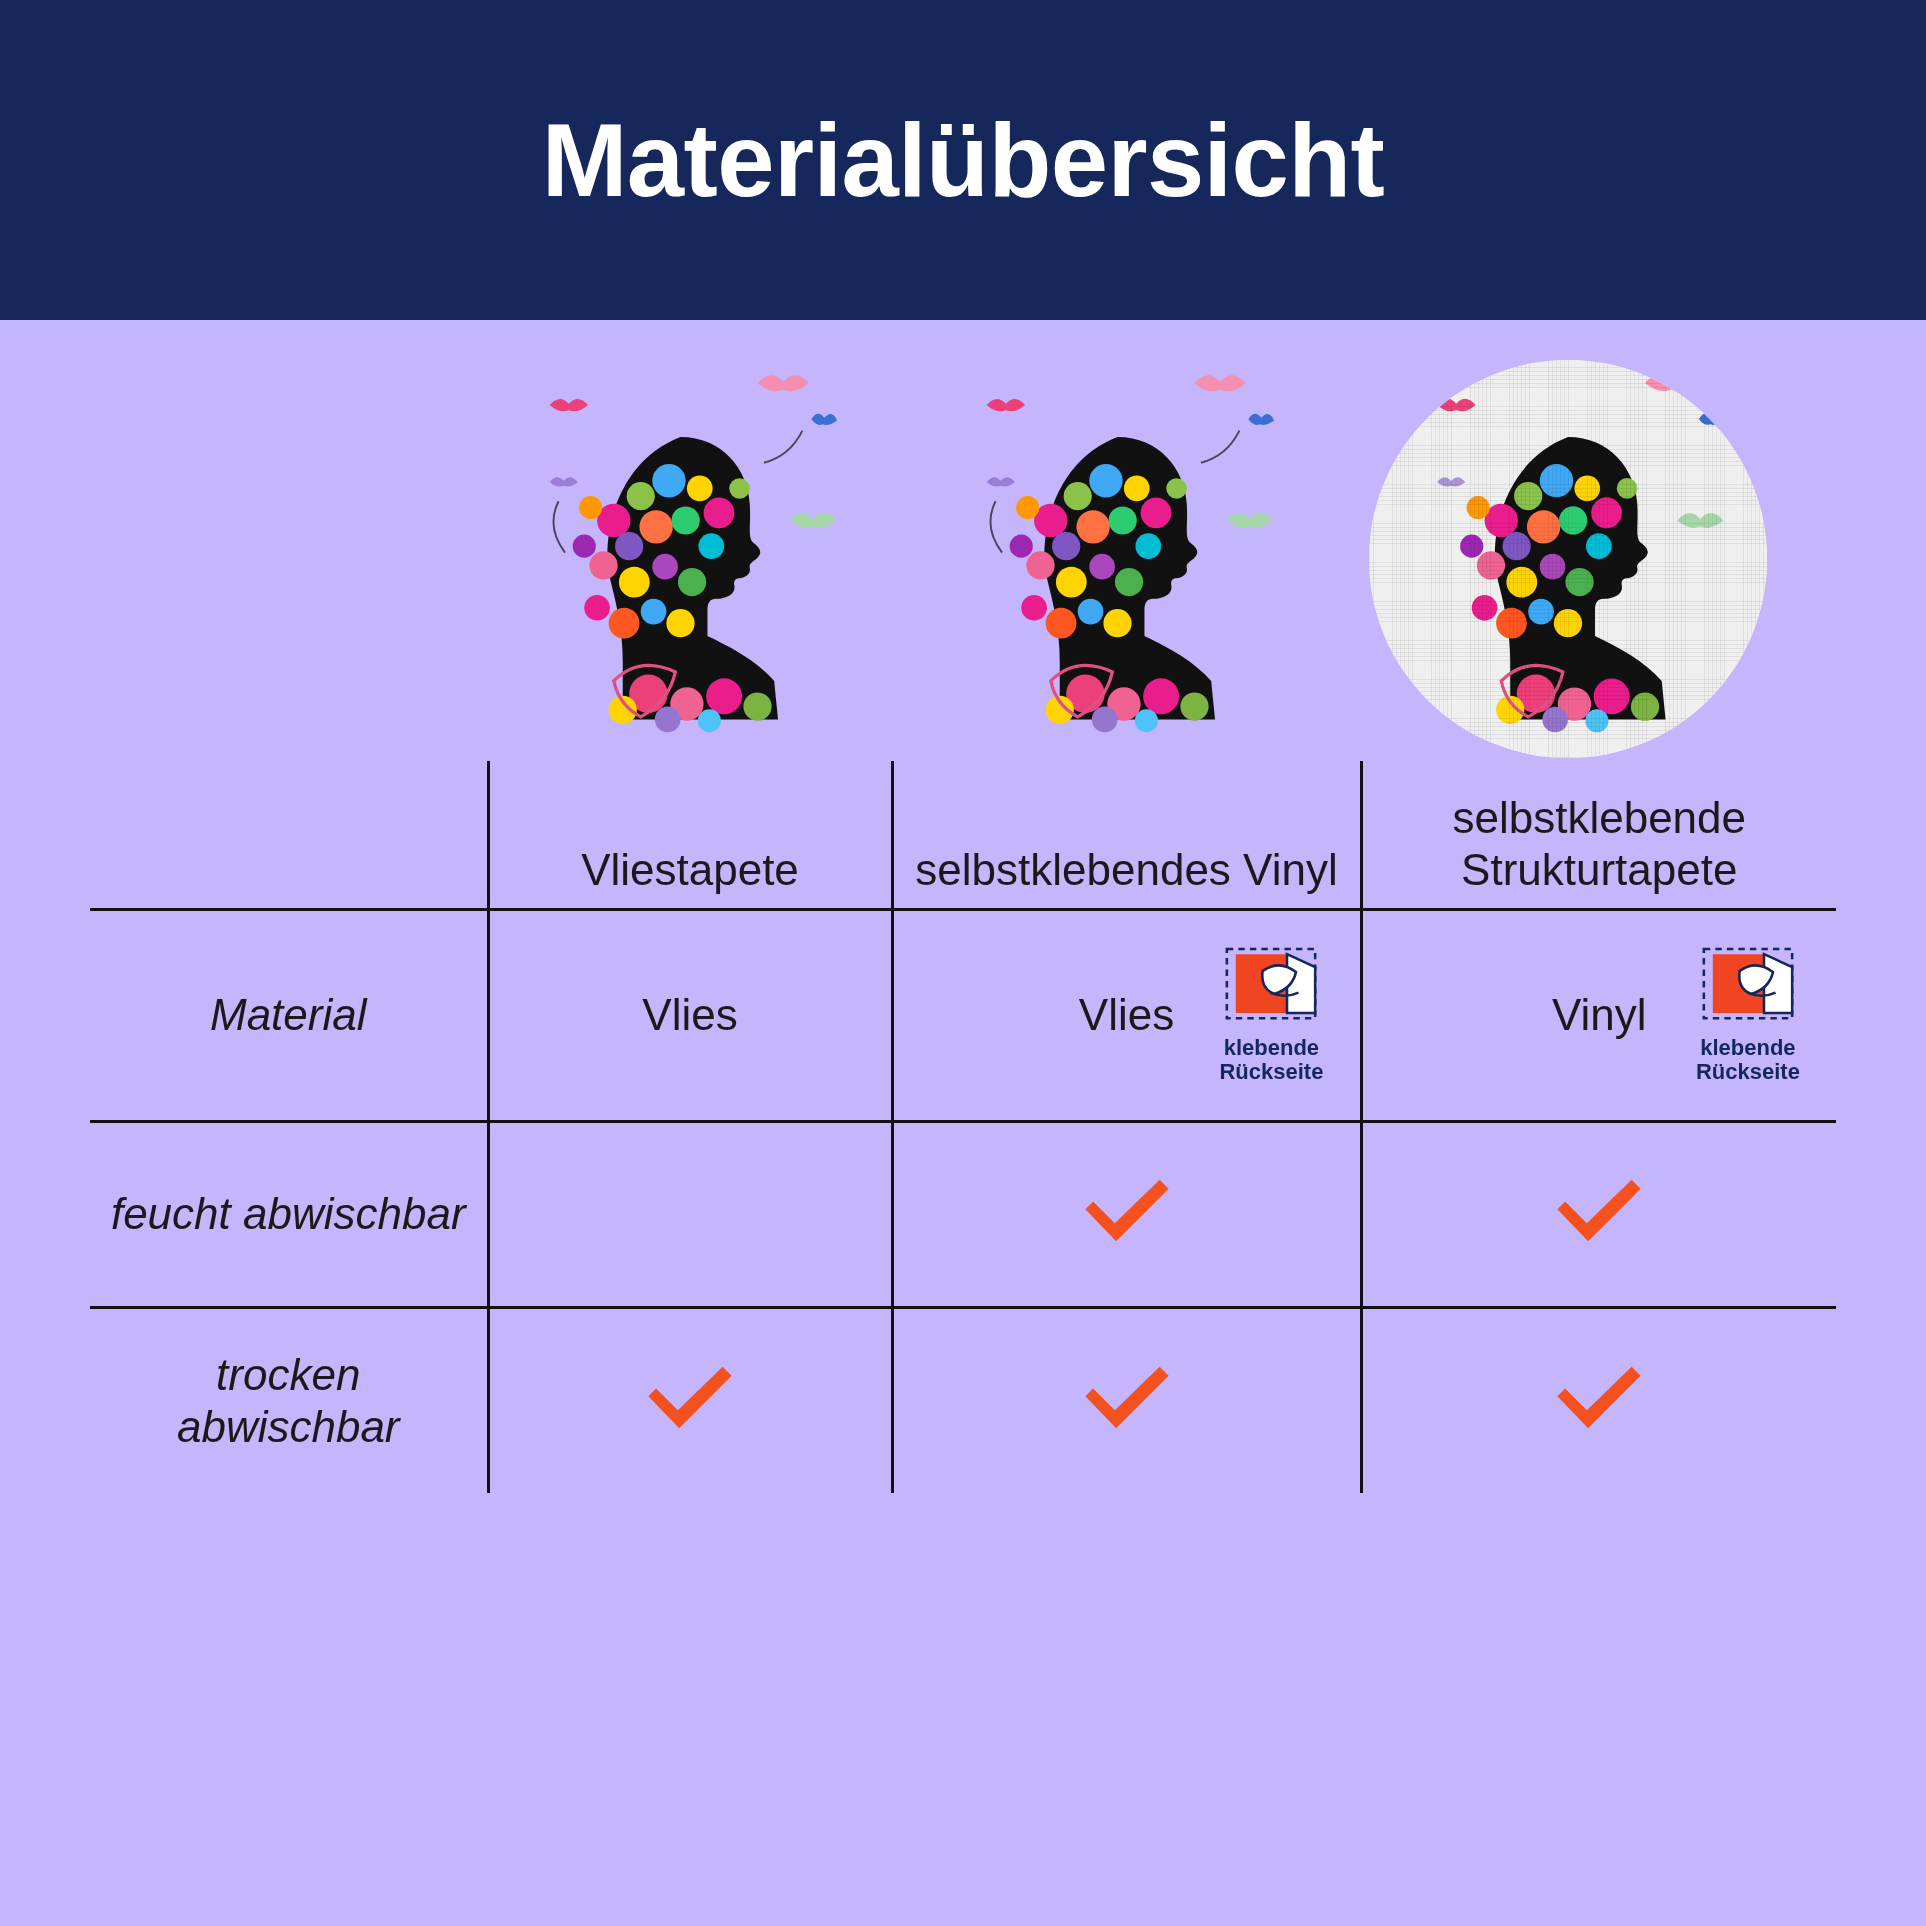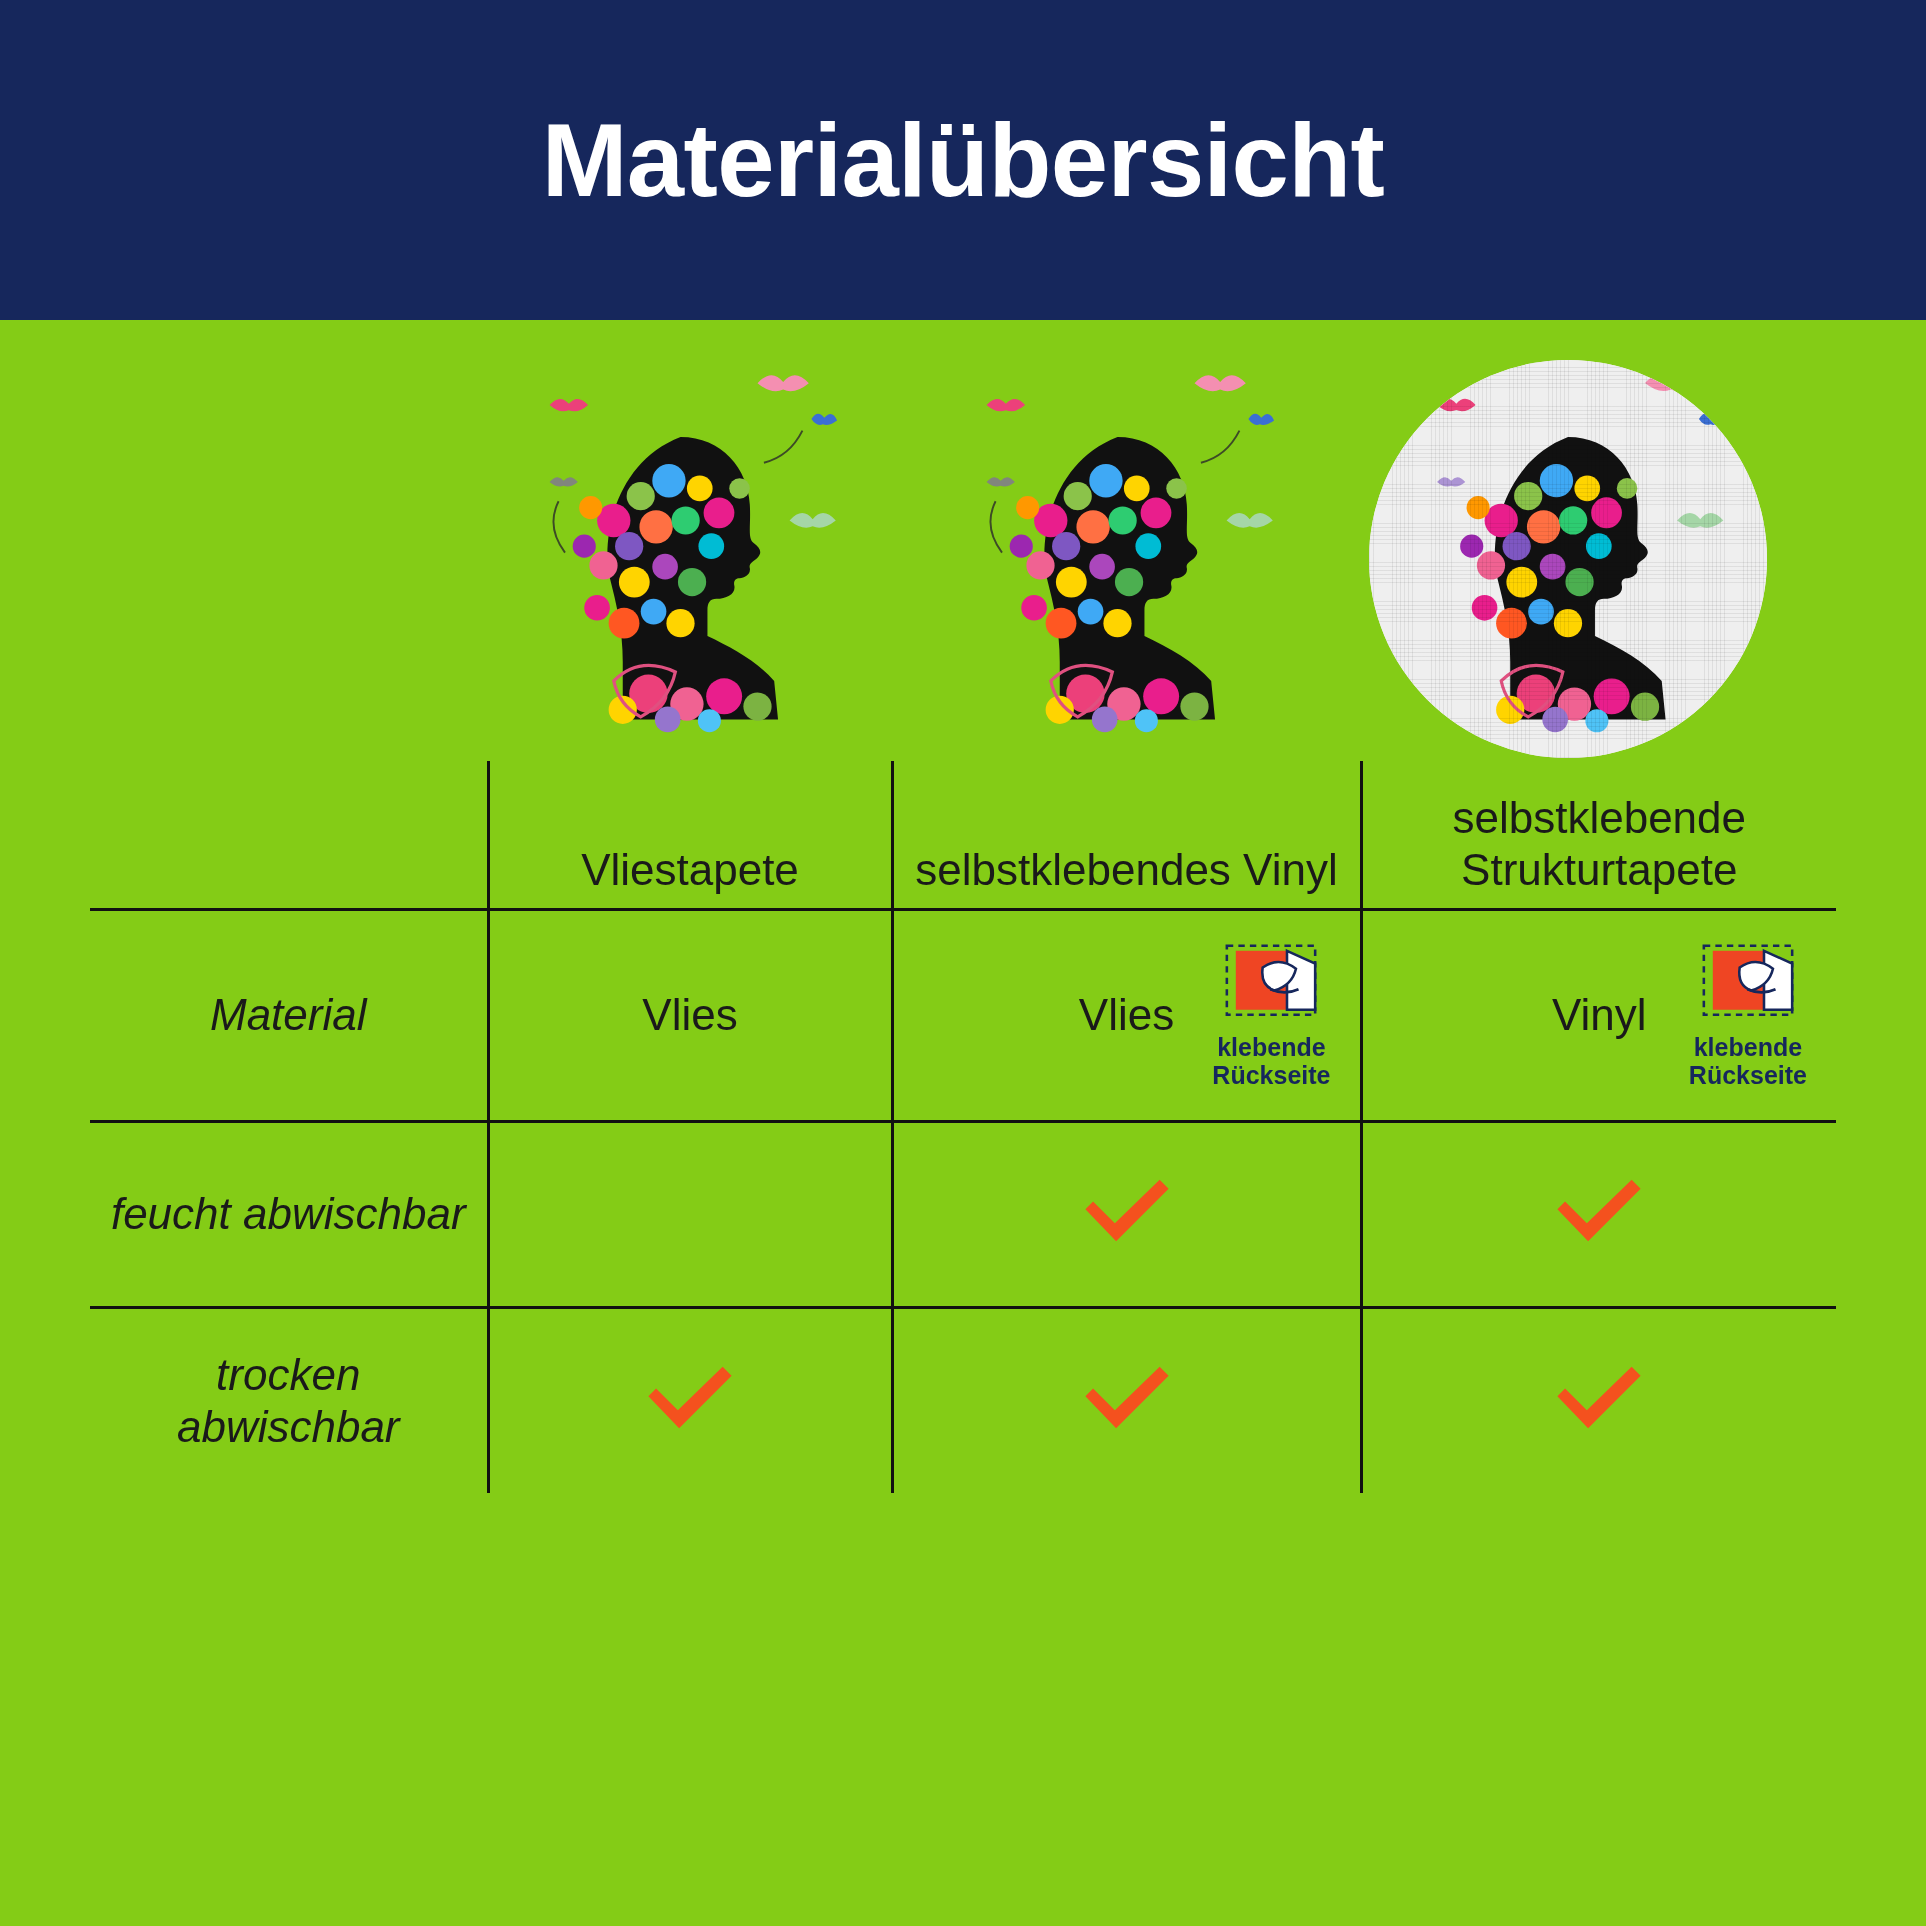--- a/index.html
+++ b/index.html
@@ -9,21 +9,21 @@
     width: 1926px;
     height: 1926px;
     background: #ffffff;
     font-family: "Liberation Sans", sans-serif;
   }
   .page {
     position: relative;
     width: 1926px;
     height: 1926px;
     overflow: hidden;
-    background: #84cc16;
+    background: #c4b5fd;
   }
 
   
   .header {
     width: 100%;
     height: 320px;
     background: #16275c;
     display: flex;
     align-items: center;
     justify-content: center;
@@ -141,21 +141,21 @@
     position: absolute;
     right: 5.1px;
     top: 50%;
     transform: translateY(-50%);
     width: 148px;
     display: flex;
     flex-direction: column;
     align-items: center;
   }
   .badge .badge-text {
-    font-size: 25px;
+    font-size: 22px;
     font-weight: bold;
     color: #16275c;
     line-height: 1.12;
     text-align: center;
     margin-top: 2.6px;
   }
 
   
   .check {
     display: inline-block;

